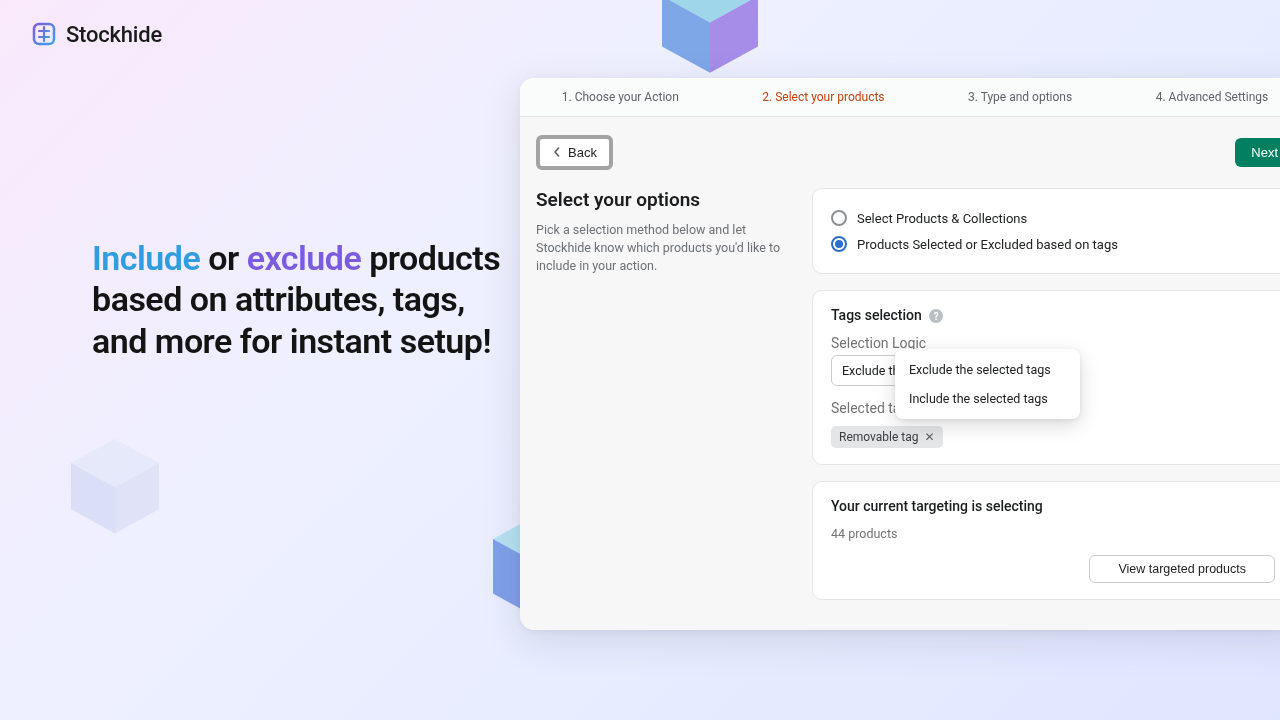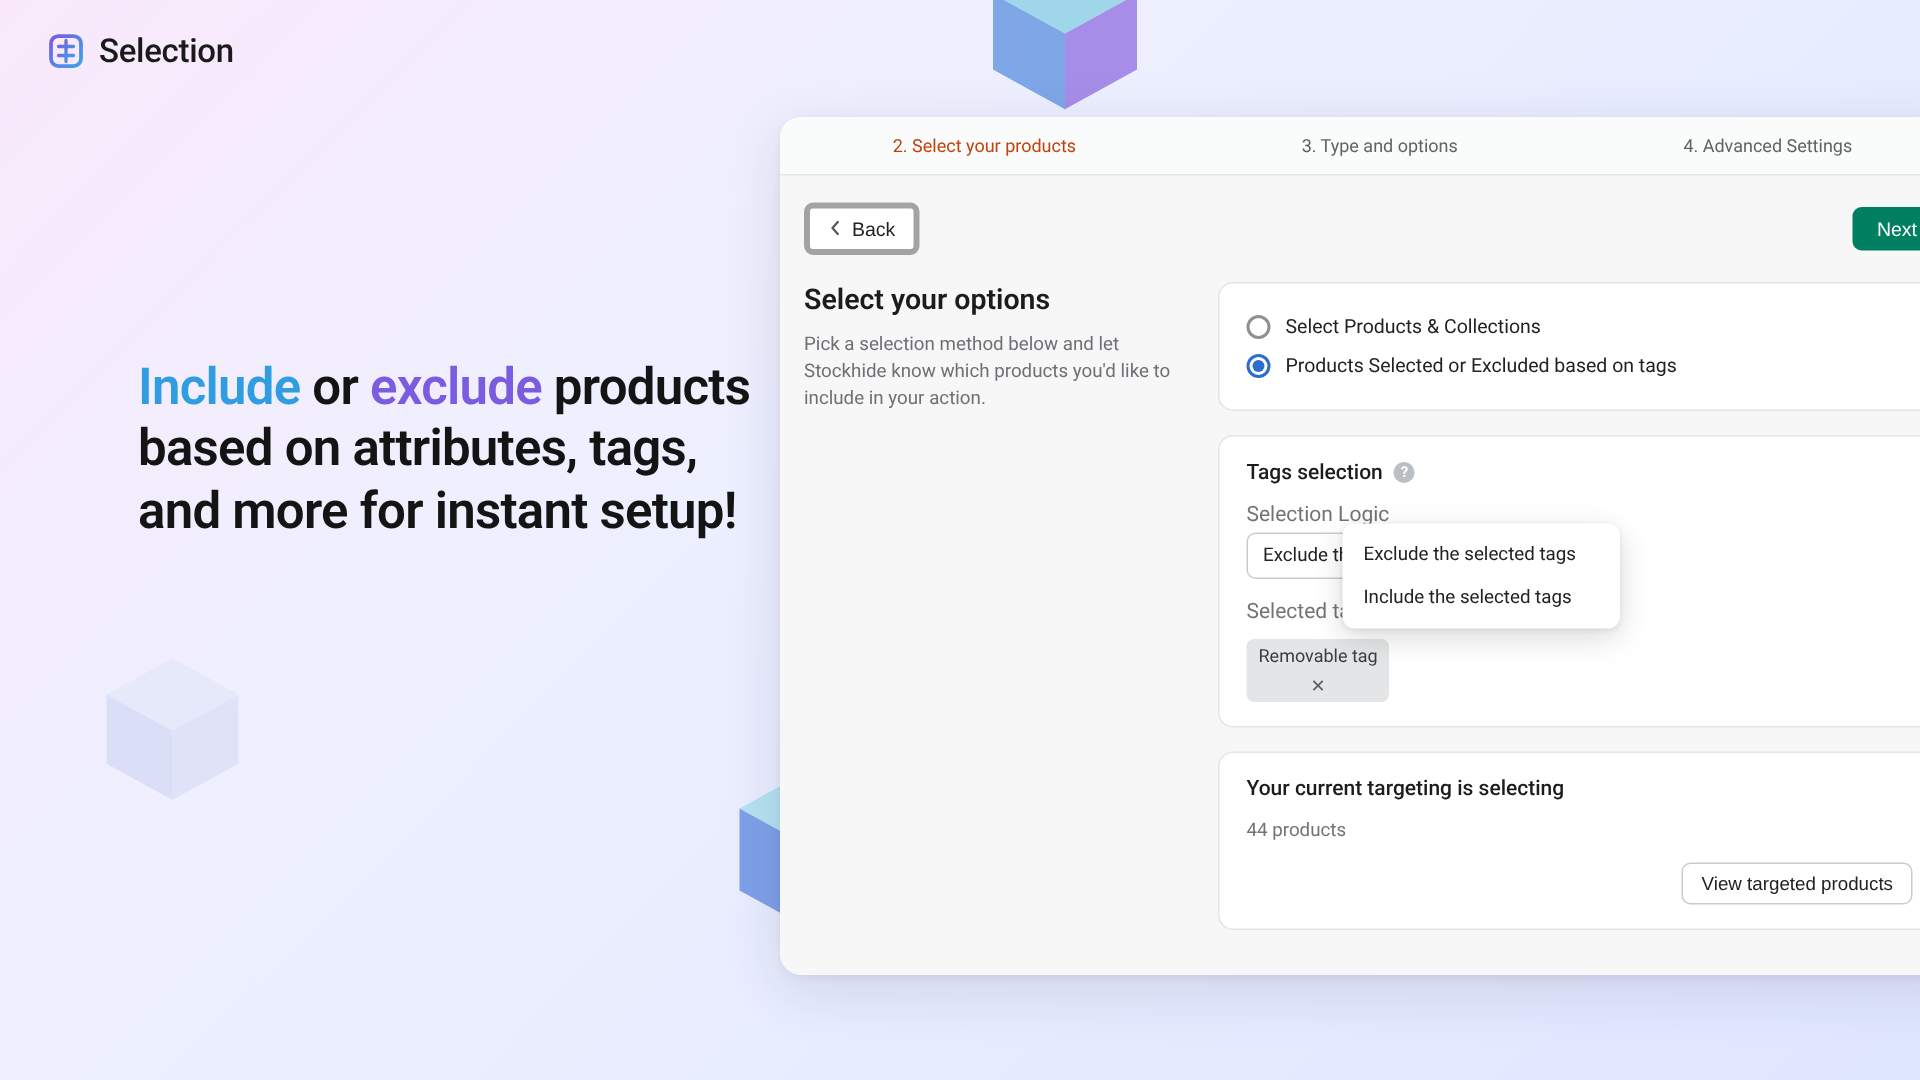--- a/index.html
+++ b/index.html
@@ -154,39 +154,38 @@
   .dropdown-item {
     padding: 7px 14px; font-size: 12.5px; color: #202223; cursor: pointer;
   }
 
   
   .tag-chip {
     display: inline-flex; align-items: center; gap: 6px;
     background: #e4e5e7; border-radius: 5px;
     padding: 4px 8px; font-size: 12px; color: #3a3d40;
     margin-top: 6px;
-    flex-direction: column;
   }
   .tag-chip .x { font-size: 12px; color: #5c5f62; cursor: pointer; }
 
   .help-icon {
     display: inline-flex; align-items: center; justify-content: center;
     width: 14px; height: 14px; border-radius: 50%;
     background: #babfc3; color: #fff; font-size: 10px; font-weight: 700;
     vertical-align: middle;
   }
 
   
   .target-count { font-size: 12.5px; color: #737373; margin-top: 4px; }
   .view-btn {
     margin-top: 14px;
     margin-left: auto;
     display: inline-block;
     background: #fff; border: 1px solid #c9cccf; border-radius: 6px;
-    padding: 6px 12px; font-size: 12.5px; color: #202223; cursor: pointer;
+    padding: 6px 28px; font-size: 12.5px; color: #202223; cursor: pointer;
     float: right;
   }
   .clearfix::after { content:""; display:block; clear:both; }
 
   .sect-spacer { margin-top: 14px; }
 </style>
 </head>
 <body>
 
 <div class="logo-wrap">
@@ -195,21 +194,21 @@
       <rect x="4" y="4" width="20" height="20" rx="5" fill="none" stroke="url(#g1)" stroke-width="2.5"></rect>
       <path d="M9 11 h10 M9 17 h10 M14 7 v14" stroke="url(#g1)" stroke-width="2.2" stroke-linecap="round" fill="none"></path>
       <defs>
         <linearGradient id="g1" x1="0" y1="0" x2="1" y2="1">
           <stop offset="0" stop-color="#7b5ce0"></stop>
           <stop offset="1" stop-color="#3aa3e8"></stop>
         </linearGradient>
       </defs>
     </svg>
   </span>
-  <span class="logo-text">Selection</span>
+  <span class="logo-text">Stockhide</span>
 </div>
 
 <div class="headline">
   <span class="hl-blue">Include</span><span> or </span><span class="hl-purple">exclude</span><span> products based on attributes, tags, and more for instant setup!</span>
 </div>
 
 <div class="cube cube-top">
   <svg viewBox="0 0 100 100" width="120" height="120">
     <polygon points="50,8 90,30 50,52 10,30" fill="#9fd6ea"></polygon>
     <polygon points="10,30 50,52 50,94 10,72" fill="#7ea7e8"></polygon>
@@ -227,20 +226,21 @@
   <svg viewBox="0 0 100 100" width="110" height="110">
     <polygon points="50,8 90,30 50,52 10,30" fill="#dfe5f8"></polygon>
     <polygon points="10,30 50,52 50,94 10,72" fill="#c9d2f2"></polygon>
     <polygon points="90,30 50,52 50,94 90,72" fill="#d4daf4"></polygon>
   </svg>
 </div>
 
 <div class="app-panel">
 
   <div class="steps">
+    <div class="step">1. Choose your Action</div>
     <div class="step active">2. Select your products</div>
     <div class="step">3. Type and options</div>
     <div class="step">4. Advanced Settings</div>
   </div>
 
   <div class="toolbar">
     <button class="back-btn">
       <span>
         <svg width="10" height="10" viewBox="0 0 10 10">
             <path d="M6.5 1 L3 5 L6.5 9" stroke="#5c5f62" stroke-width="1.6" fill="none" stroke-linecap="round" stroke-linejoin="round"></path>

